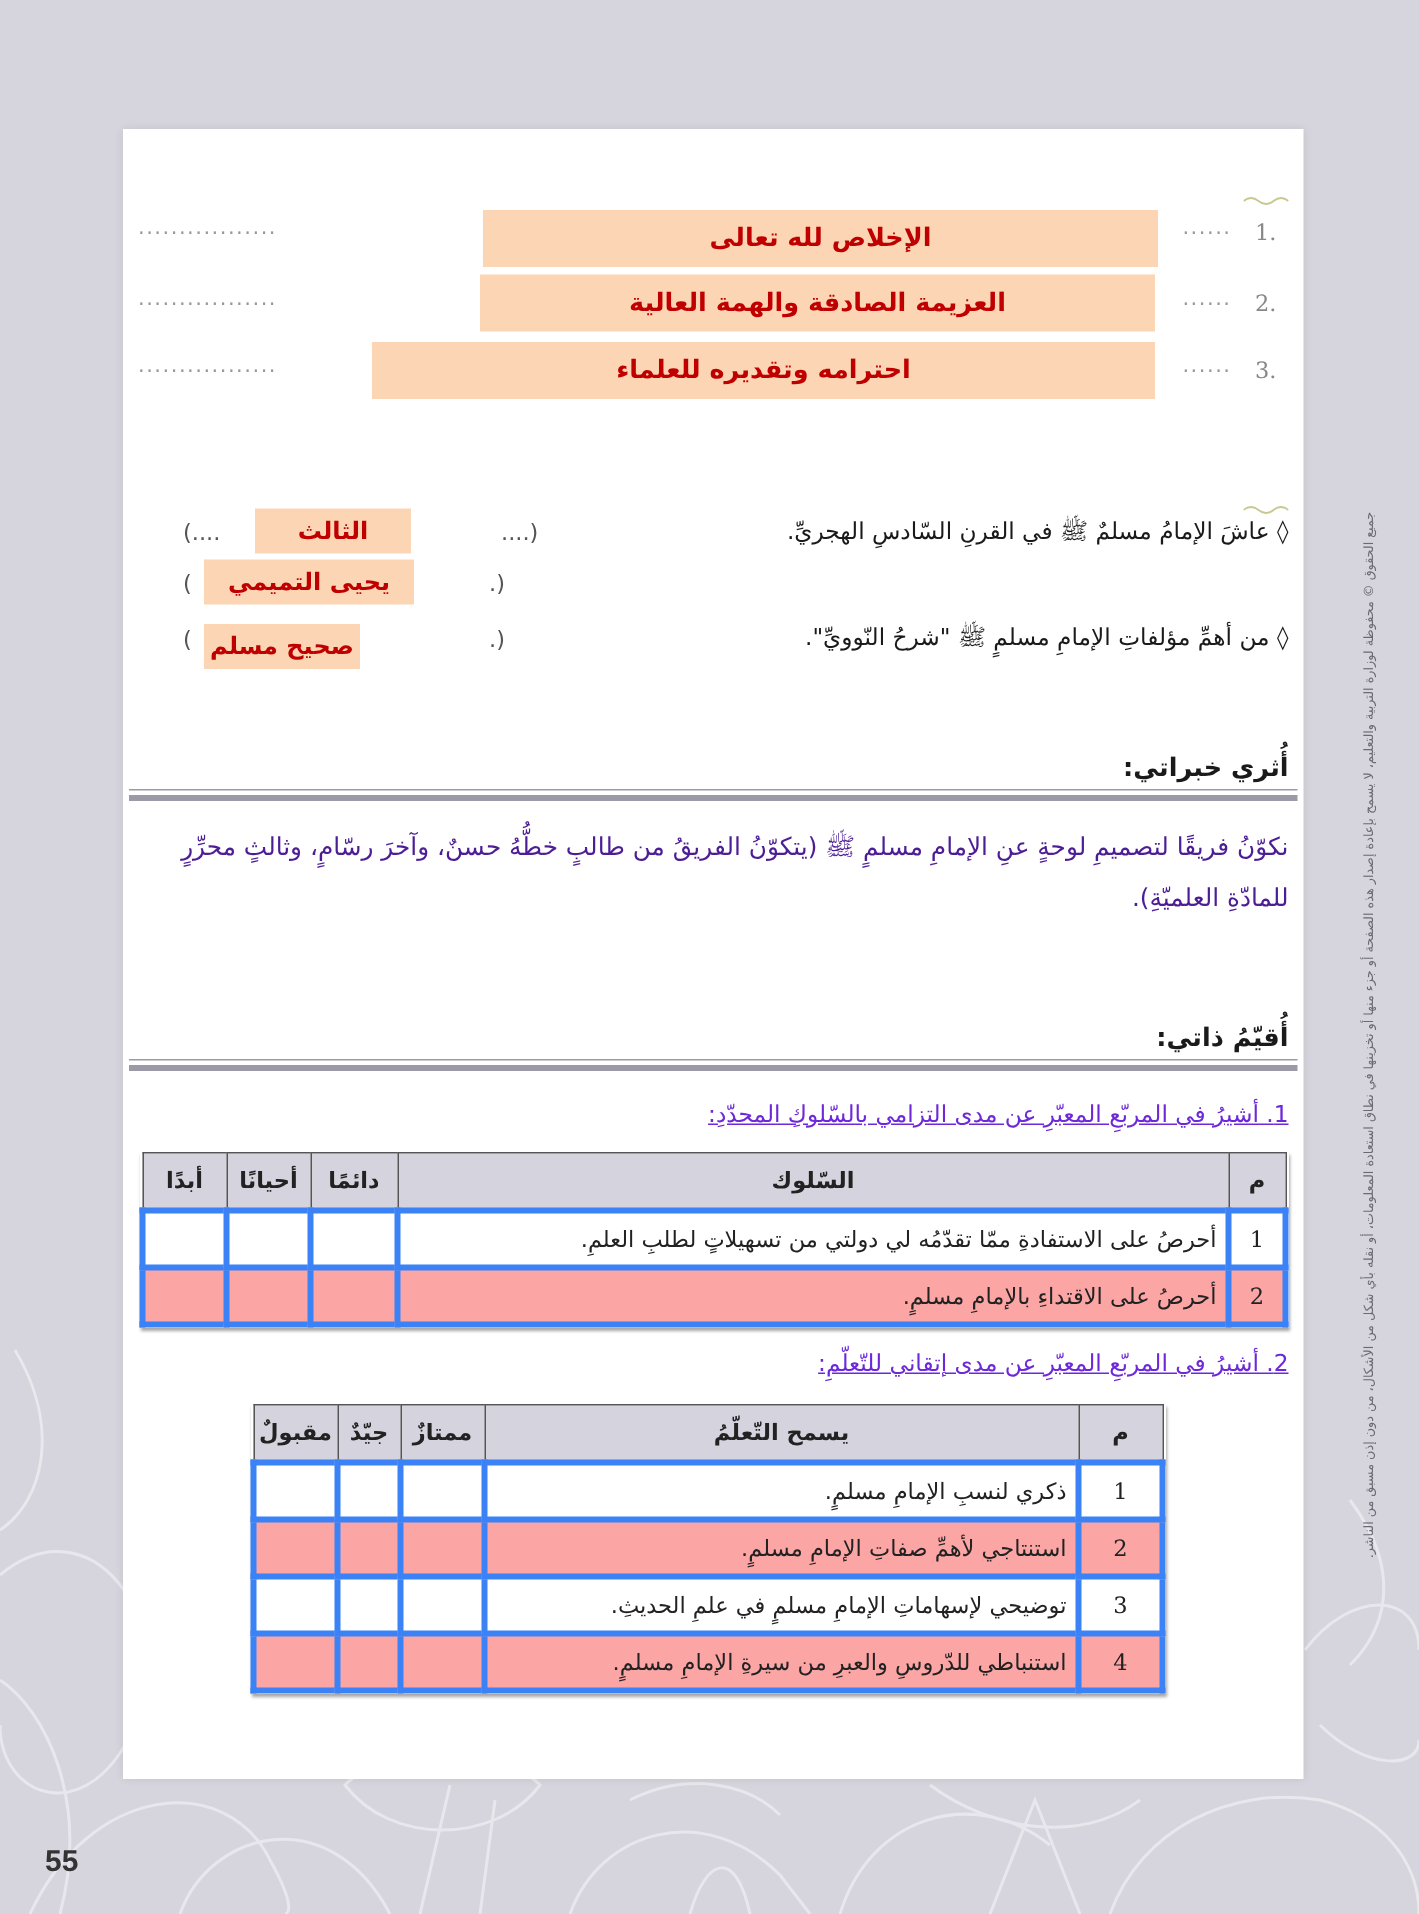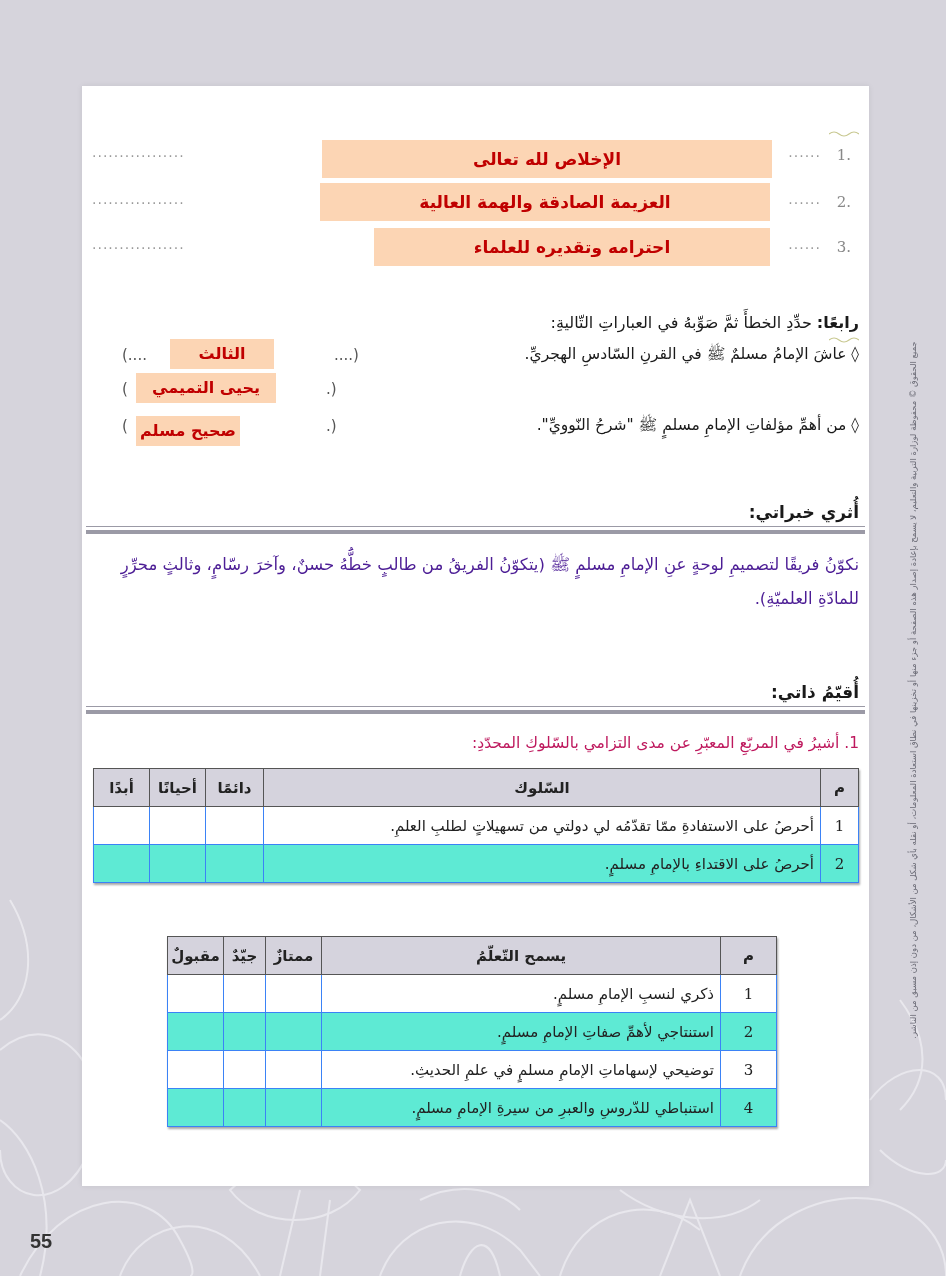--- a/index.html
+++ b/index.html
@@ -74,42 +74,42 @@
     border-top: 1px solid #9b9aa6;
   }
   .divider::after {
     content: ""; position: absolute; left: 0; right: 0; top: 3px; height: 4px;
     background: #9b9aa6;
   }
   .para {
     position: absolute; right: 10px; left: 10px;
     font-size: 16.5px; line-height: 34px; color: #4c1d95;
   }
-  .table-intro { position: absolute; right: 10px; font-size: 15.5px; color: #be185d; }
+  .table-intro { position: absolute; right: 10px; font-size: 15.5px; color: #6d28d9; text-decoration: underline; }
   table.eval {
     position: absolute;
     border-collapse: collapse;
     direction: rtl;
     font-size: 15px;
     box-shadow: 1px 2px 2px rgba(0,0,0,0.35);
   }
   table.eval th {
     background: #d5d3dd;
     font-weight: bold;
     border: 1px solid #555;
     height: 38px;
     font-size: 15px;
   }
   table.eval td {
-    border: 1px solid #3b82f6;
+    border: 4px solid #3b82f6;
     height: 38px;
     padding: 0 6px;
   }
   table.eval tr.odd td { background: #ffffff; }
-  table.eval tr.even td { background: #5eead4; }
+  table.eval tr.even td { background: #fca5a5; }
   table.eval td.num {
     text-align: center; font-family: "DejaVu Serif", serif; font-size: 15px;
   }
   table.eval { border: 1.5px solid #333; }
   .page-number {
     position: absolute; left: 30px; top: 1230px;
     font-family: "Liberation Sans", sans-serif;
     font-weight: bold; font-size: 20px; color: #333;
   }
   .vertical-copyright {
@@ -163,26 +163,23 @@
   <div class="line-row" style="top:97px;">
     <span class="line-num">2.</span>
     <span class="line-dots-r">......</span>
     <span class="line-dots-l">.................</span>
     <div class="answer-box" style="right:99px; width:450px; top:0px;">العزيمة الصادقة والهمة العالية</div>
   </div>
   <div class="line-row" style="top:142px;">
     <span class="line-num">3.</span>
     <span class="line-dots-r">......</span>
     <span class="line-dots-l">.................</span>
-    <div class="answer-box" style="right:99px; width:396px; top:0px;">احترامه وتقديره للعلماء</div>
-  </div>
-
-  <div class="sec-title" style="top:227px; font-size:16px;">
-    <b>رابعًا:</b><span> حدِّدِ الخطأَ ثمَّ صَوِّبهُ في العباراتِ التّاليةِ:</span>
-  </div>
+    <div class="answer-box" style="right:99px; width:522px; top:0px;">احترامه وتقديره للعلماء</div>
+  </div>
+
   <svg class="squiggle" style="right:10px; top:250px;" width="30" height="8">
     <path d="M0 4 Q5 0 10 4 T20 4 T30 4" fill="none" stroke="#c8c890" stroke-width="1.2"></path>
   </svg>
 
   <div class="stmt" style="top:258px;">
     <span>◊</span>
     <span>عاشَ الإمامُ مسلمٌ ﷺ في القرنِ السّادسِ الهجريِّ.</span>
   </div>
   <span class="paren" style="left:252px; top:260px;">(....</span>
   <span class="paren" style="left:40px; top:260px;">....)</span>
@@ -235,20 +232,21 @@
     <tr class="even">
       <td class="num">2</td>
       <td>أحرصُ على الاقتداءِ بالإمامِ مسلمٍ.</td>
       <td></td>
       <td></td>
       <td></td>
     </tr>
   </tbody>
     </table>
 
+  <div class="table-intro" style="top:814px;">2.  أشيرُ في المربّعِ المعبّرِ عن مدى إتقاني للتّعلّمِ:</div>
 
   <table class="eval" style="right:92px; top:850px; width:610px;">
     <colgroup>
       <col style="width:56px">
         <col>
         <col style="width:56px">
         <col style="width:42px">
         <col style="width:56px">
     </colgroup>
     <tbody>

